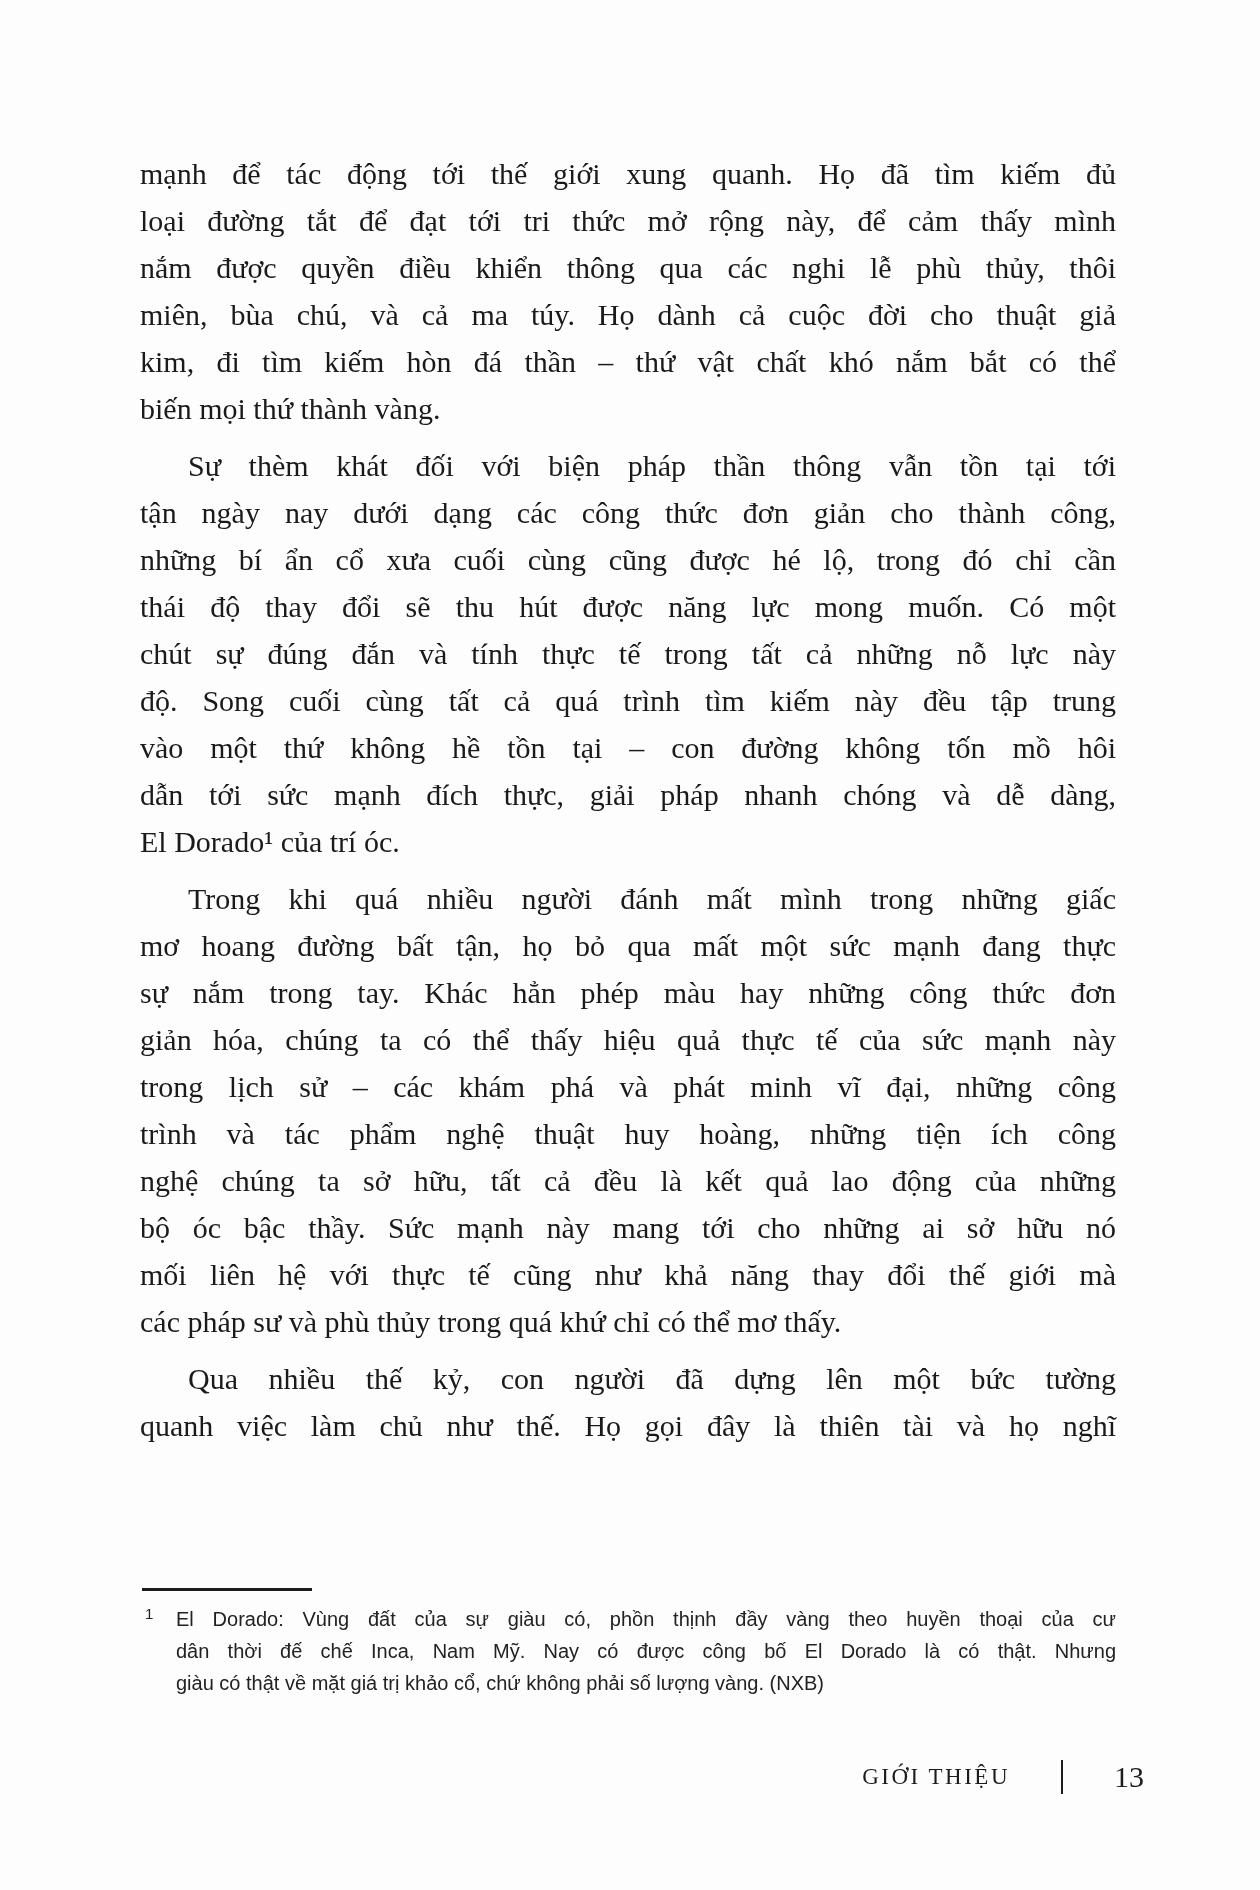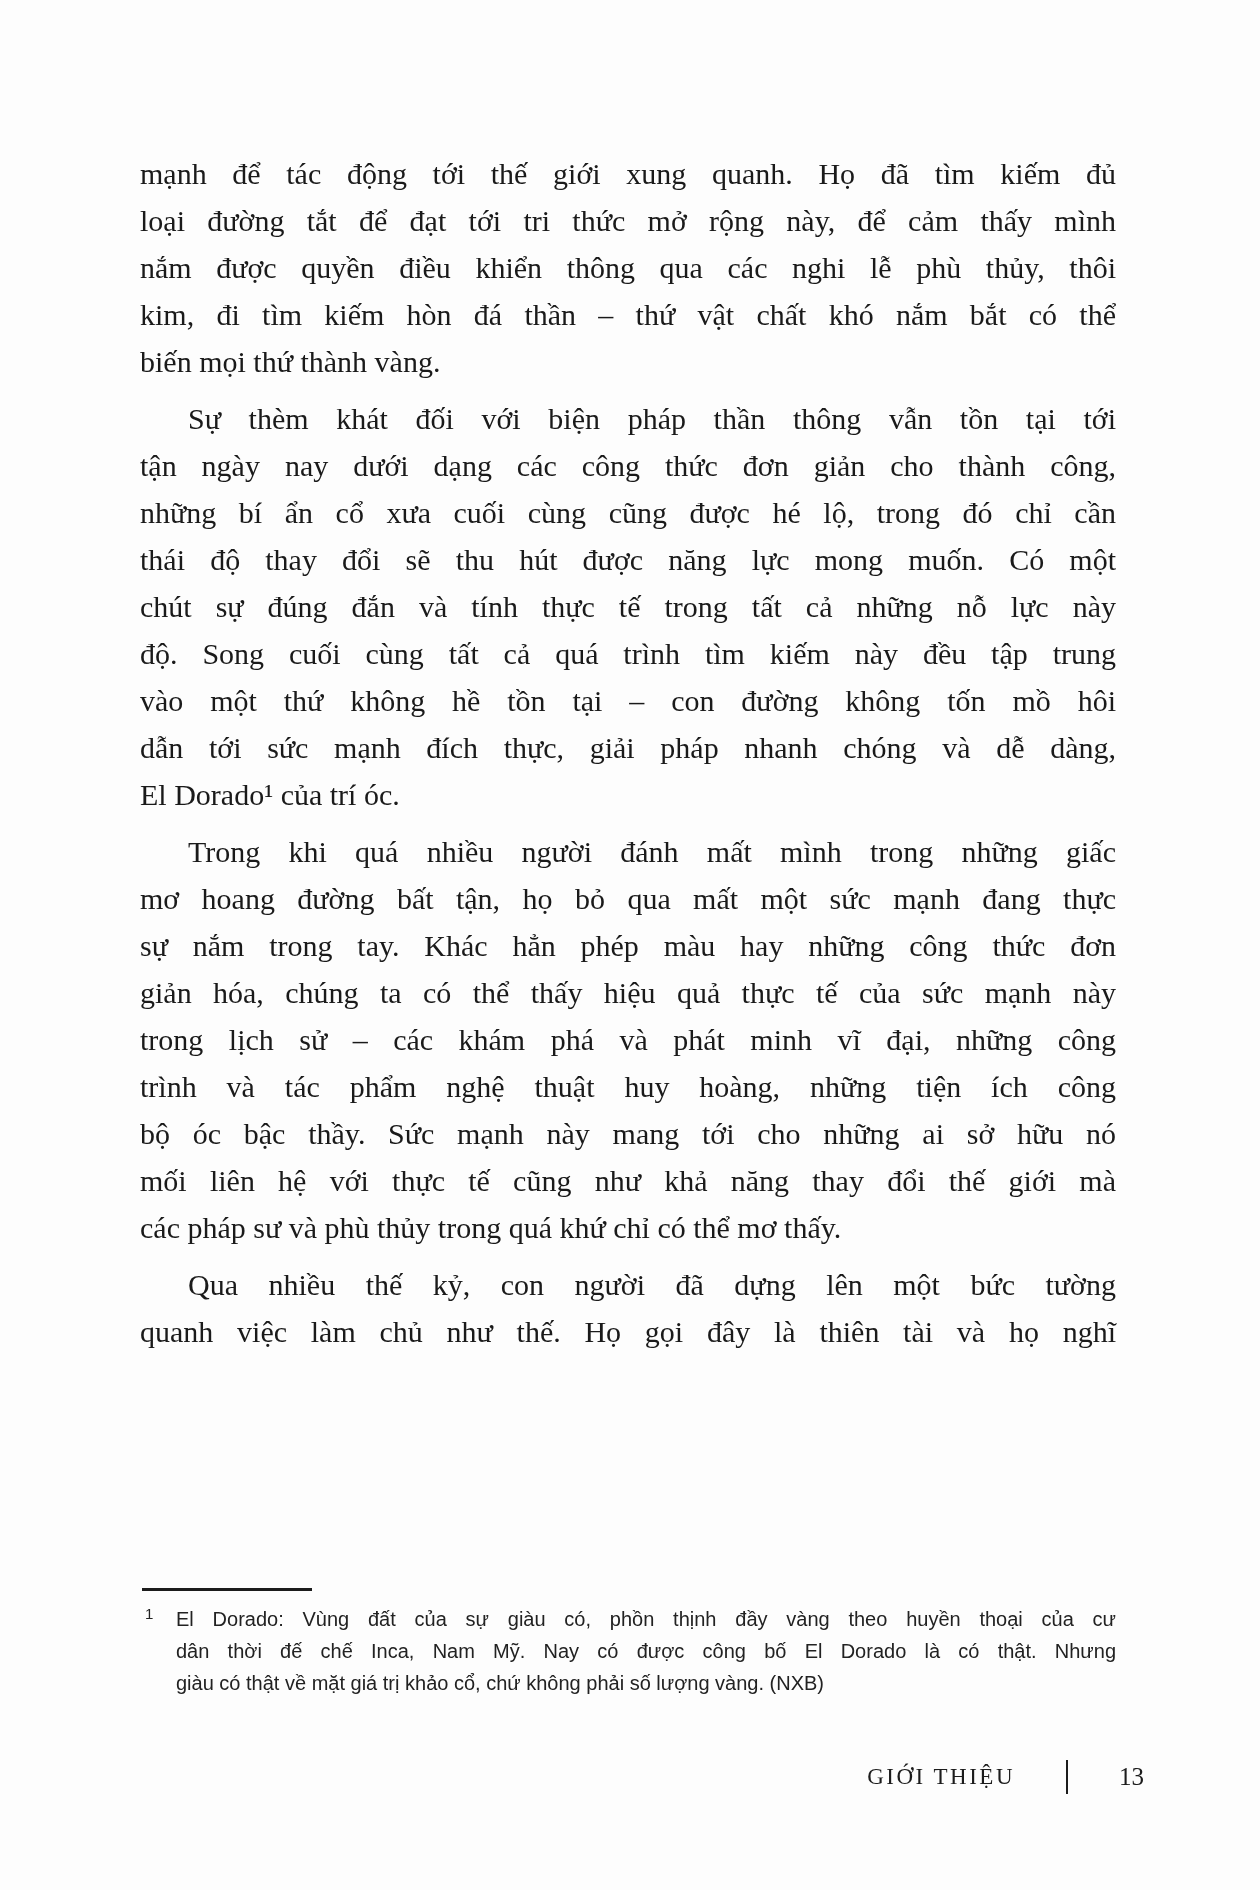--- a/index.html
+++ b/index.html
@@ -29,33 +29,34 @@
   .footnote-marker { position:absolute; left:5px; top:2px; font-size:15px; }
   .fnline { font-size:20px; line-height:32px; white-space:nowrap; text-align:justify; text-align-last:justify; }
   .fnline.fnend { text-align-last:left; }
 
   .page-footer {
     position:absolute; left:140px; top:1756px; width:1004px; height:42px;
     display:flex; justify-content:flex-end; align-items:center;gap:32px;
   }
   .section-title { font-size:23px; letter-spacing:2.5px; color:#1c1c1c; }
   .footer-divider { width:2px; height:34px; background:#1c1c1c; margin:0 19px; }
-  .page-number { font-size:25px; color:#1c1c1c; }
+  .page-number { font-size:30px; color:#1c1c1c; }
 </style>
 </head>
 <body>
 
 <div class="page">
 
   <div class="text-block">
 
     <div class="para">
       <div class="pline">mạnh để tác động tới thế giới xung quanh. Họ đã tìm kiếm đủ</div>
       <div class="pline">loại đường tắt để đạt tới tri thức mở rộng này, để cảm thấy mình</div>
       <div class="pline">nắm được quyền điều khiển thông qua các nghi lễ phù thủy, thôi</div>
+      <div class="pline">miên, bùa chú, và cả ma túy. Họ dành cả cuộc đời cho thuật giả</div>
       <div class="pline">kim, đi tìm kiếm hòn đá thần – thứ vật chất khó nắm bắt có thể</div>
       <div class="pline pend">biến mọi thứ thành vàng.</div>
     </div>
 
     <div class="para">
       <div class="pline pindent">Sự thèm khát đối với biện pháp thần thông vẫn tồn tại tới</div>
       <div class="pline">tận ngày nay dưới dạng các công thức đơn giản cho thành công,</div>
       <div class="pline">những bí ẩn cổ xưa cuối cùng cũng được hé lộ, trong đó chỉ cần</div>
       <div class="pline">thái độ thay đổi sẽ thu hút được năng lực mong muốn. Có một</div>
       <div class="pline">chút sự đúng đắn và tính thực tế trong tất cả những nỗ lực này</div>
@@ -65,20 +66,21 @@
       <div class="pline pend">El Dorado¹ của trí óc.</div>
     </div>
 
     <div class="para">
       <div class="pline pindent">Trong khi quá nhiều người đánh mất mình trong những giấc</div>
       <div class="pline">mơ hoang đường bất tận, họ bỏ qua mất một sức mạnh đang thực</div>
       <div class="pline">sự nắm trong tay. Khác hẳn phép màu hay những công thức đơn</div>
       <div class="pline">giản hóa, chúng ta có thể thấy hiệu quả thực tế của sức mạnh này</div>
       <div class="pline">trong lịch sử – các khám phá và phát minh vĩ đại, những công</div>
       <div class="pline">trình và tác phẩm nghệ thuật huy hoàng, những tiện ích công</div>
+      <div class="pline">nghệ chúng ta sở hữu, tất cả đều là kết quả lao động của những</div>
       <div class="pline">bộ óc bậc thầy. Sức mạnh này mang tới cho những ai sở hữu nó</div>
       <div class="pline">mối liên hệ với thực tế cũng như khả năng thay đổi thế giới mà</div>
       <div class="pline pend">các pháp sư và phù thủy trong quá khứ chỉ có thể mơ thấy.</div>
     </div>
 
     <div class="para">
       <div class="pline pindent">Qua nhiều thế kỷ, con người đã dựng lên một bức tường</div>
       <div class="pline">quanh việc làm chủ như thế. Họ gọi đây là thiên tài và họ nghĩ</div>
     </div>
 

